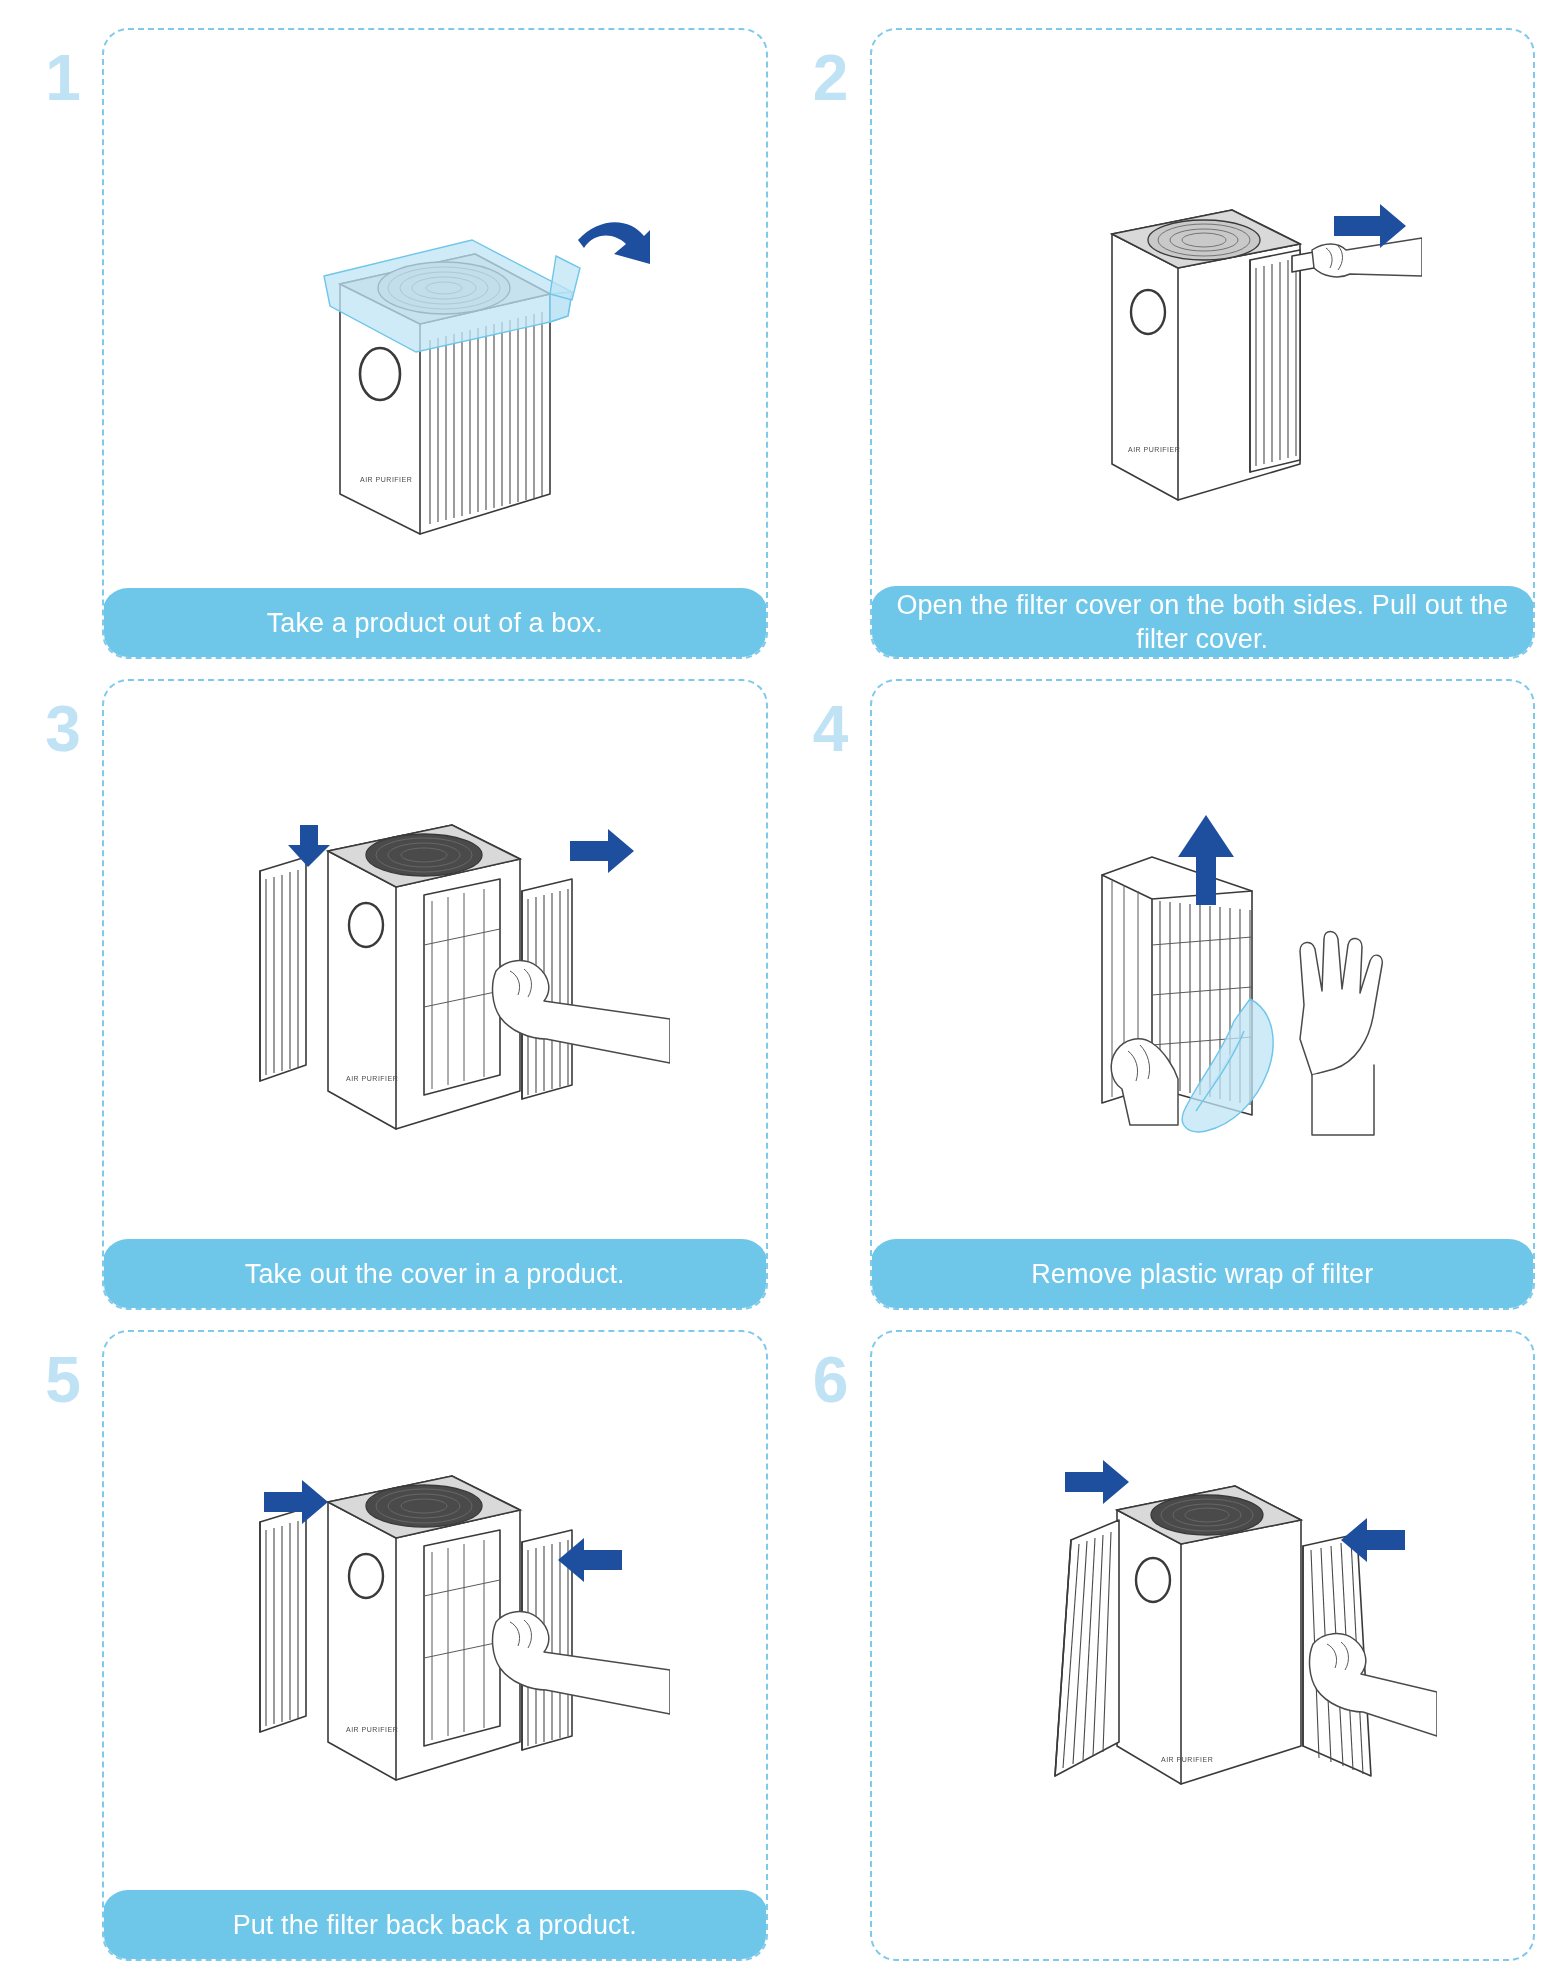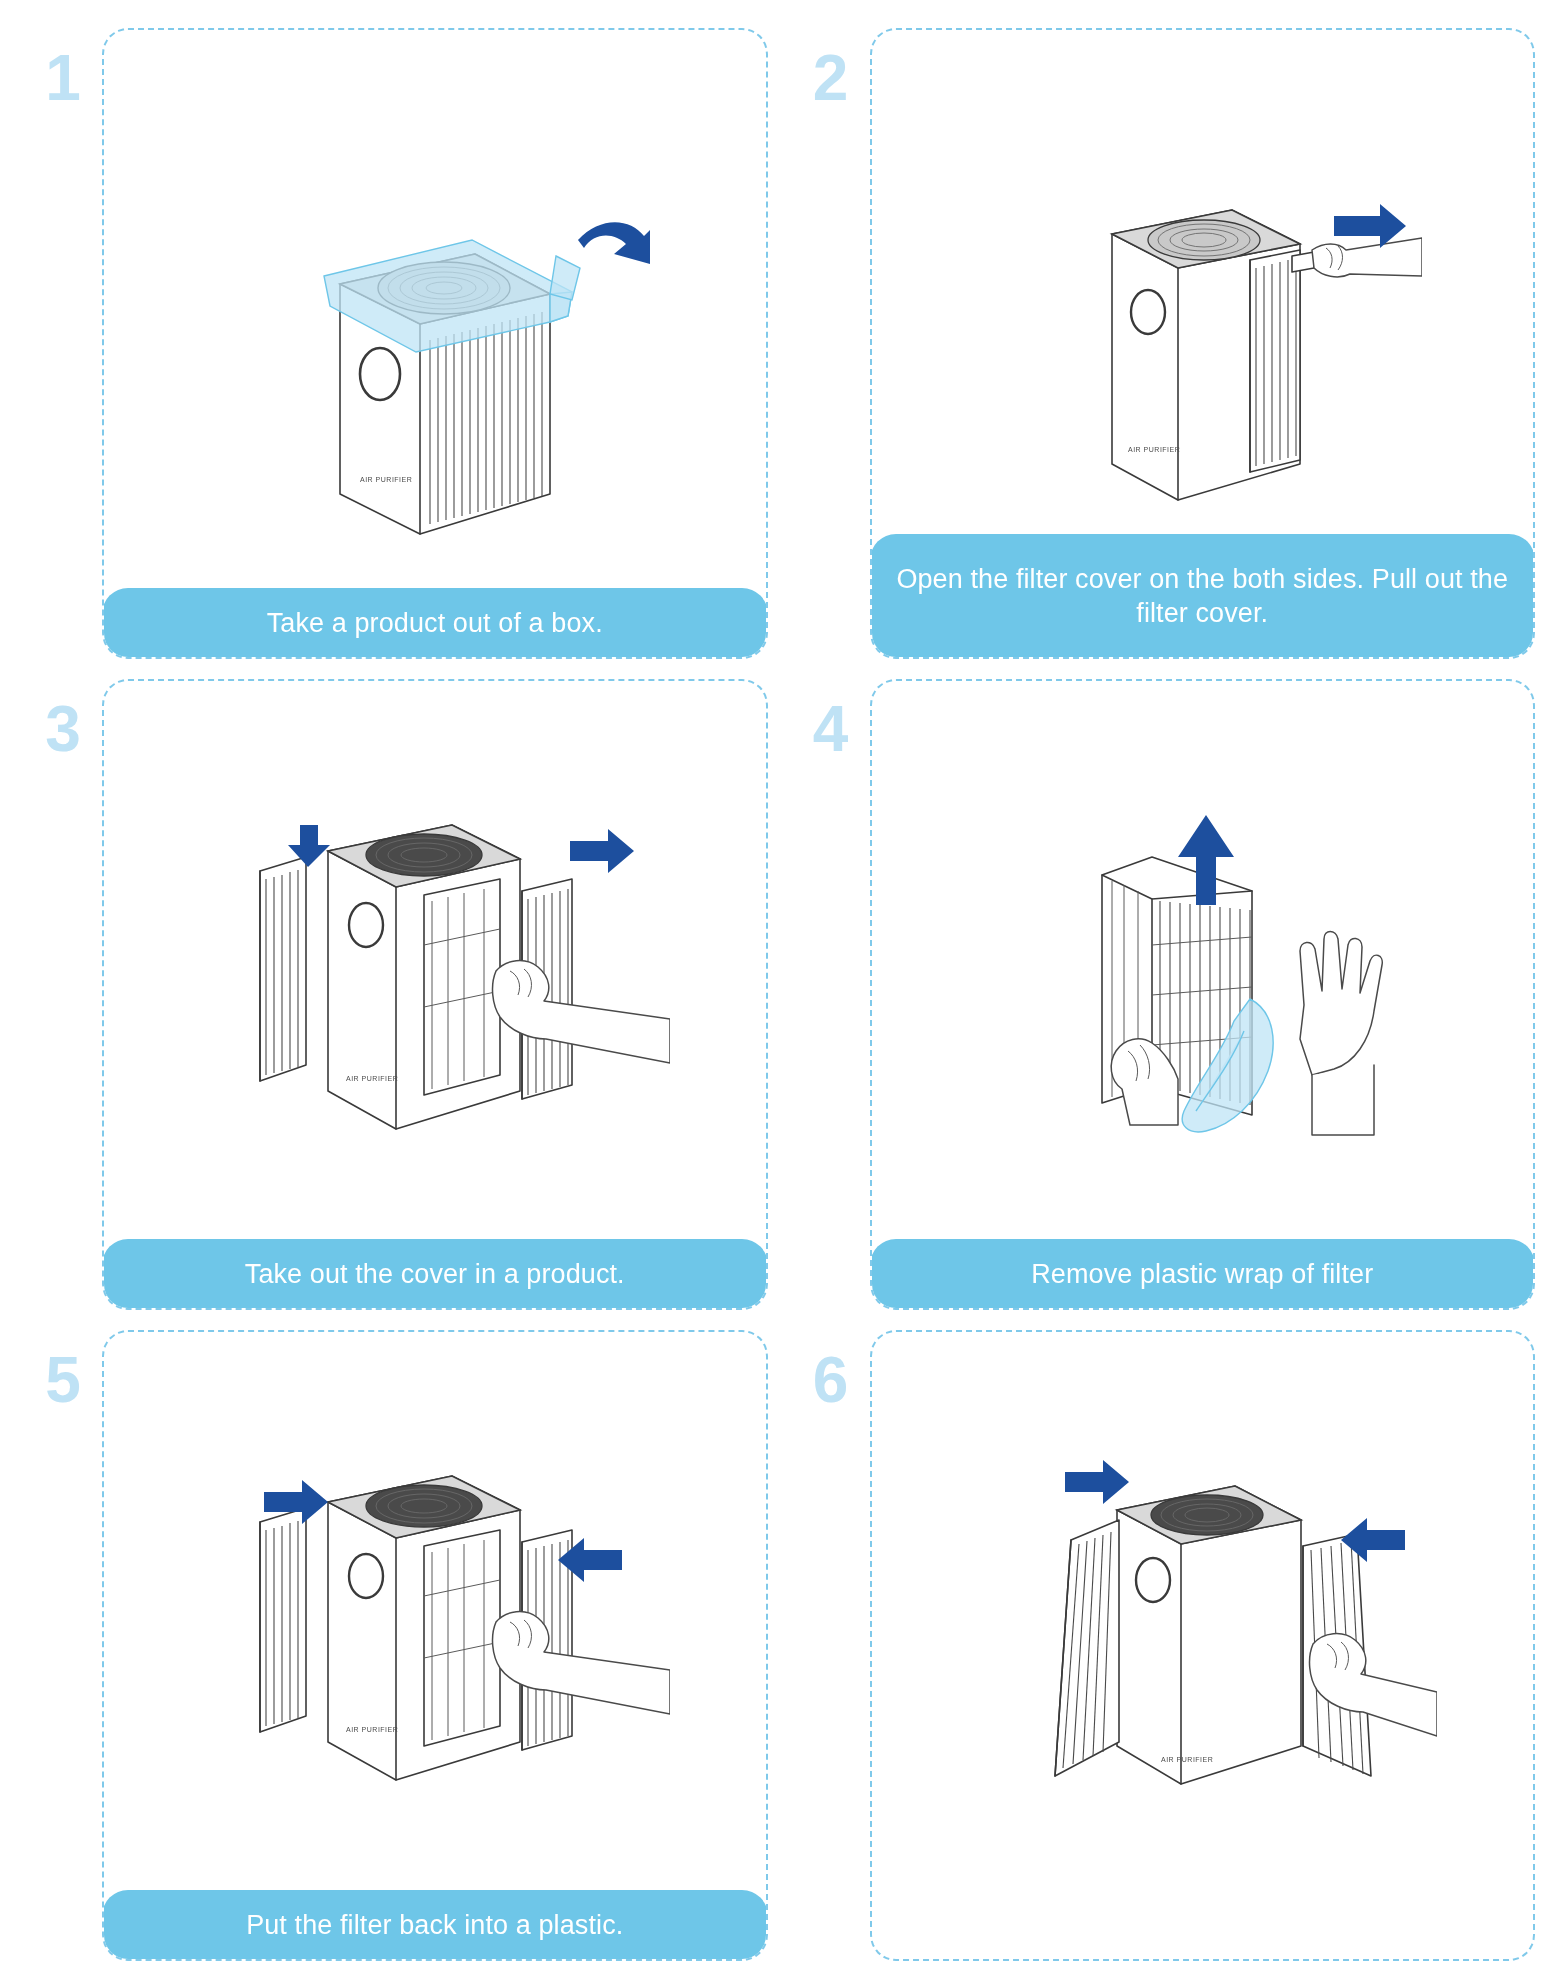--- a/index.html
+++ b/index.html
@@ -82,21 +82,21 @@
     margin: 0 -2px -2px -2px;
     padding: 18px 18px;
     text-align: center;
     font-size: 27px;
     line-height: 1.28;
     letter-spacing: 0.1px;
     min-height: 34px;
     box-sizing: content-box;
   }
   .caption.two-line {
-    padding: 28px 22px;
+    padding: 2px 22px;
   }
   
   .ln { fill: none; stroke: #3a3a3a; stroke-width: 1.6; stroke-linejoin: round; stroke-linecap: round; }
   .ln-thin { fill: none; stroke: #5a5a5a; stroke-width: 1; }
   .fillw { fill: #ffffff; stroke: #3a3a3a; stroke-width: 1.6; stroke-linejoin: round; }
   .grille { fill: none; stroke: #4a4a4a; stroke-width: 1.1; }
   .mesh { fill: none; stroke: #6a6a6a; stroke-width: 0.9; }
   .arrow { fill: #1d4f9e; }
   .wrap { fill: #bfe4f5; fill-opacity: 0.75; stroke: #6ec6e8; stroke-width: 1.4; }
   .topgrey { fill: #d9d9d9; stroke: #3a3a3a; stroke-width: 1.6; }
@@ -371,21 +371,21 @@
             <path class="ln" d="M322 96 L322 304"></path>
 
             <path class="skin" d="M296 176 C 306 164, 326 162, 338 172 C 350 182, 352 196, 344 206 L470 224 L470 268 L346 244 C 330 244, 310 236, 300 222 C 292 210, 290 190, 296 176 Z"></path>
             <path class="ln-thin" d="M310 176 C 318 180, 322 190, 318 200"></path>
             <path class="ln-thin" d="M324 174 C 332 180, 334 192, 328 202"></path>
 
             <path class="arrow" d="M66 46 L104 46 L104 34 L130 56 L104 78 L104 66 L66 66 Z" transform="translate(-2,0)"></path>
             <path class="arrow" d="M436 126 L398 126 L398 114 L372 136 L398 158 L398 146 L436 146 Z" transform="translate(-14,-22)"></path>
           </svg>
         </div>
-        <div class="caption">Put the filter back into a plastic.</div>
+        <div class="caption">Put the filter back back a product.</div>
       </div>
     </div>
 
     <div class="step">
       <div class="step-number">6</div>
       <div class="panel">
         <div class="art">
           <svg width="470" height="400" viewBox="0 0 470 400">
 
             <path class="fillw" d="M150 64 L268 40 L334 74 L334 300 L214 338 L150 300 Z"></path>

